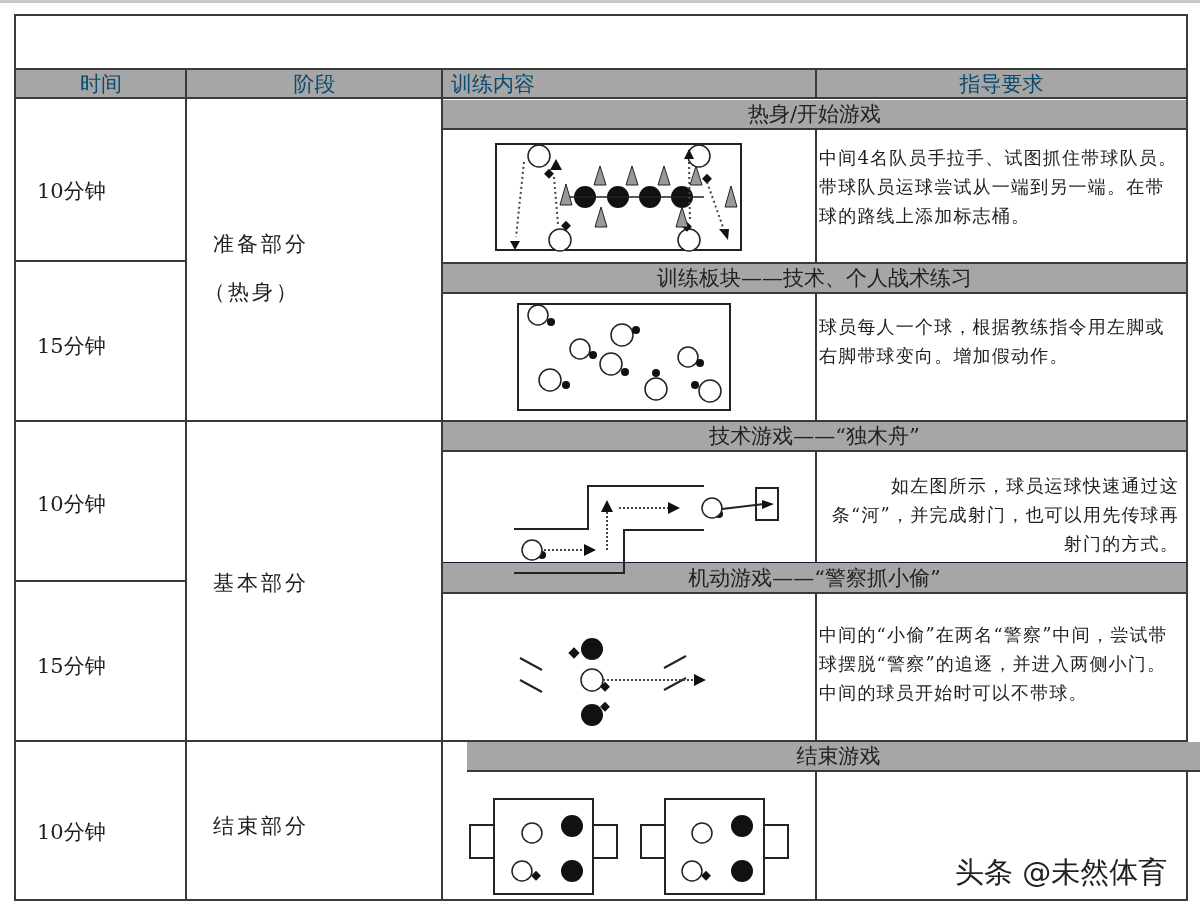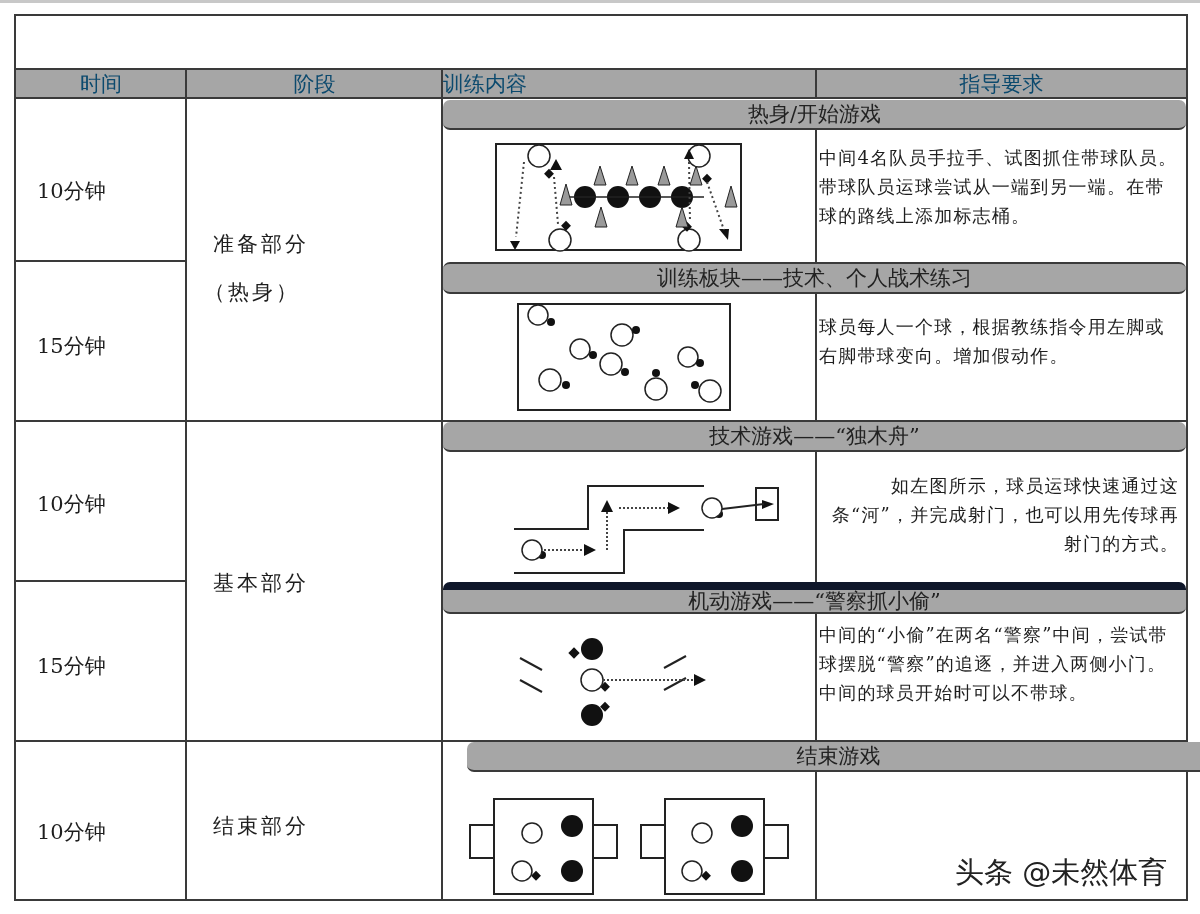--- a/index.html
+++ b/index.html
@@ -12,38 +12,38 @@
            display: flex; align-items: center; justify-content: center;
            font-size: 29px; letter-spacing: 1px; color: #222; }
   .hdr { position: absolute; top: 52px; height: 31px; background: #a6a6a6;
          border-top: 2px solid #3a3a3a; border-bottom: 2px solid #3a3a3a; box-sizing: border-box;
          display: flex; align-items: center; font-size: 21px; color: #0c4a6e; }
   .vline { position: absolute; width: 2px; background: #3a3a3a; }
   .hline { position: absolute; height: 2px; background: #3a3a3a; }
   .cell-text { position: absolute; font-size: 21px; color: #1e1e1e; }
   .band { position: absolute; left: 427px; width: 743px; height: 30px; background: #a6a6a6;
           border-bottom: 2px solid #3a3a3a; box-sizing: border-box;
-          display: flex; align-items: center; justify-content: center; font-size: 21px; color: #222; border-radius: 7px; }
+          display: flex; align-items: center; justify-content: center; font-size: 21px; color: #222; }
   .desc { position: absolute; left: 803px; width: 360px; font-size: 18px; line-height: 29px;
           color: #1e1e1e; letter-spacing: 1.2px; }
   .diagram { position: absolute; }
   .watermark { position: absolute; left: 955px; top: 853px; font-family: "DejaVu Sans", "Liberation Sans", sans-serif;
                font-size: 29px; color: #222; letter-spacing: 0px; }
 </style>
 </head>
 <body>
 
 <div class="topline"></div>
 
 <div class="sheet">
 
 
   <div class="hdr" style="left:0;width:170px;justify-content:center;">时间</div>
   <div class="hdr" style="left:170px;width:257px;justify-content:center;text-align:center;">阶段</div>
-  <div class="hdr" style="left:427px;width:374px;">训练内容</div>
+  <div class="hdr" style="left:427px;width:374px;padding-left:8px;">训练内容</div>
   <div class="hdr" style="left:801px;width:369px;justify-content:center;">指导要求</div>
 
   <div class="vline" style="left:169px;top:52px;height:833px;"></div>
   <div class="vline" style="left:425px;top:52px;height:833px;"></div>
   <div class="vline" style="left:799px;top:84px;height:801px;"></div>
   <div class="vline" style="left:799px;top:52px;height:31px;"></div>
 
   <div class="hline" style="left:0;top:244px;width:170px;"></div>
   <div class="hline" style="left:0;top:404px;width:1170px;"></div>
   <div class="hline" style="left:0;top:564px;width:170px;"></div>
@@ -56,21 +56,21 @@
   <div class="cell-text" style="left:21px;top:802px;">10分钟</div>
 
   <div class="cell-text" style="left:197px;top:214px;letter-spacing:3px;">准备部分</div>
   <div class="cell-text" style="left:188px;top:262px;letter-spacing:3px;">（热身）</div>
   <div class="cell-text" style="left:197px;top:553px;letter-spacing:3px;">基本部分</div>
   <div class="cell-text" style="left:197px;top:796px;letter-spacing:3px;">结束部分</div>
 
   <div class="band" style="top:84px;">热身/开始游戏</div>
   <div class="band" style="top:246px;border-top:2px solid #3a3a3a;height:32px;">训练板块——技术、个人战术练习</div>
   <div class="band" style="top:406px;">技术游戏——“独木舟”</div>
-  <div class="band" style="top:566px;border-top:8px solid #0f172a;height:32px;">机动游戏——“警察抓小偷”</div>
+  <div class="band" style="top:546px;border-top:1px solid #0f172a;height:32px;">机动游戏——“警察抓小偷”</div>
   <div class="band" style="top:726px;margin-left:24px;">结束游戏</div>
 
   <div class="desc" style="top:127px;">中间4名队员手拉手、试图抓住带球队员。带球队员运球尝试从一端到另一端。在带球的路线上添加标志桶。</div>
   <div class="desc" style="top:296px;">球员每人一个球，根据教练指令用左脚或右脚带球变向。增加假动作。</div>
   <div class="desc" style="top:455px;text-align:right;">如左图所示，球员运球快速通过这条“河”，并完成射门，也可以用先传球再射门的方式。</div>
   <div class="desc" style="top:604px;">中间的“小偷”在两名“警察”中间，尝试带球摆脱“警察”的追逐，并进入两侧小门。中间的球员开始时可以不带球。</div>
 
   <svg class="diagram" style="left:478px;top:126px;" width="250" height="112" viewBox="0 0 250 112">
     <rect x="2" y="2" width="245" height="106" fill="#fff" stroke="#222" stroke-width="2"></rect>
     <g fill="#fff" stroke="#222" stroke-width="1.5">

